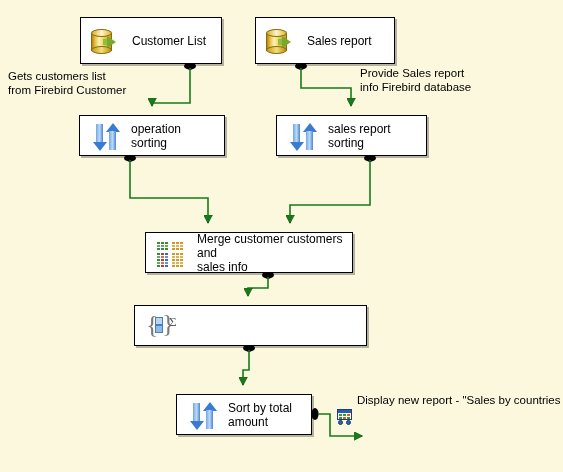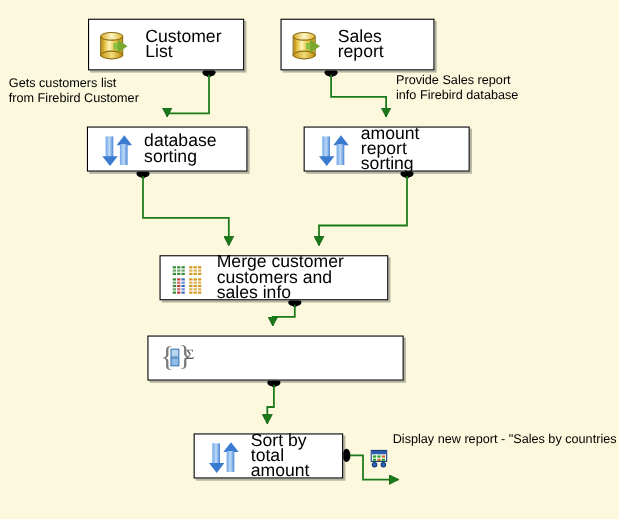--- a/index.html
+++ b/index.html
@@ -39,21 +39,21 @@
   }
   .node .ico {
     flex: 0 0 auto;
     width: 34px;
     height: 30px;
     margin-right: 8px;
     margin-left: 3px;
     position: relative;
   }
   .node .lbl {
-    font-size: 16px;
+    font-size: 12px;
     color: #000000;
     line-height: 14px;
     letter-spacing: 0px;
     white-space: pre-line;
   }
   .note {
     position: absolute;
     font-size: 11.5px;
     color: #000000;
     line-height: 14px;
@@ -240,33 +240,33 @@
 
   <div class="node" style="left:79px; top:115px; width:146px; height:41px;">
     <span class="ico">
       <span class="sorticon">
         <span class="s dn-stem"></span>
           <span class="a dn-head"></span>
         <span class="a up-head"></span>
           <span class="s up-stem"></span>
       </span>
     </span>
-    <span class="lbl">database sorting</span>
+    <span class="lbl">operation sorting</span>
   </div>
 
   <div class="node" style="left:276px; top:115px; width:151px; height:41px;">
     <span class="ico">
       <span class="sorticon">
         <span class="s dn-stem"></span>
           <span class="a dn-head"></span>
         <span class="a up-head"></span>
           <span class="s up-stem"></span>
       </span>
     </span>
-    <span class="lbl">amount report sorting</span>
+    <span class="lbl">sales report sorting</span>
   </div>
 
   <div class="node" style="left:145px; top:232px; width:208px; height:41px;">
     <span class="ico">
       <span class="mergeicon">
         <span class="blk" id="mg-a" style="left:0px; top:2px;">
             <i style="background: rgb(58, 138, 58); opacity: 1;"></i>
             <i style="background: rgb(58, 138, 58); opacity: 1;"></i>
             <i style="background: rgb(58, 138, 58); opacity: 1;"></i>
             <i style="background: rgb(58, 138, 58); opacity: 0.75;"></i>

